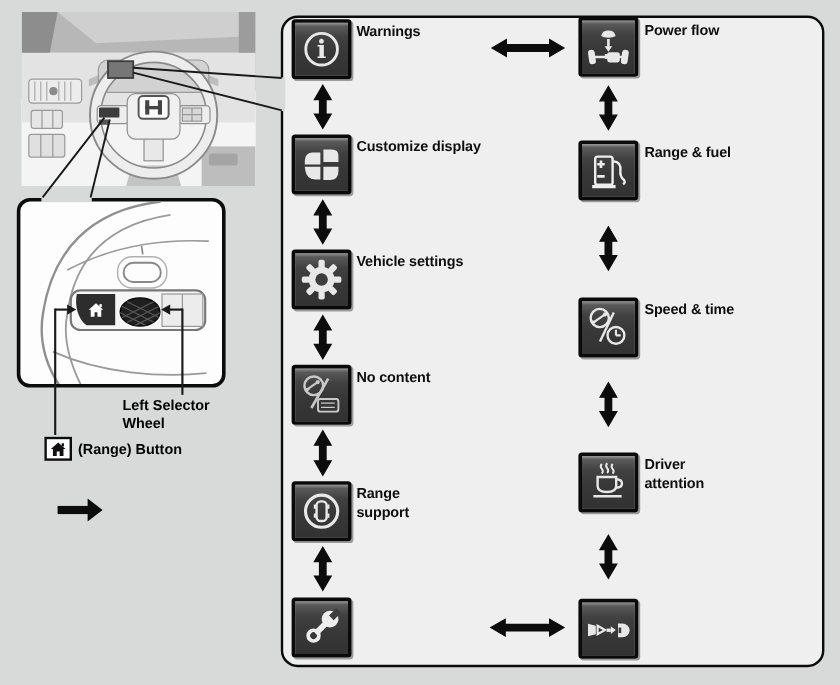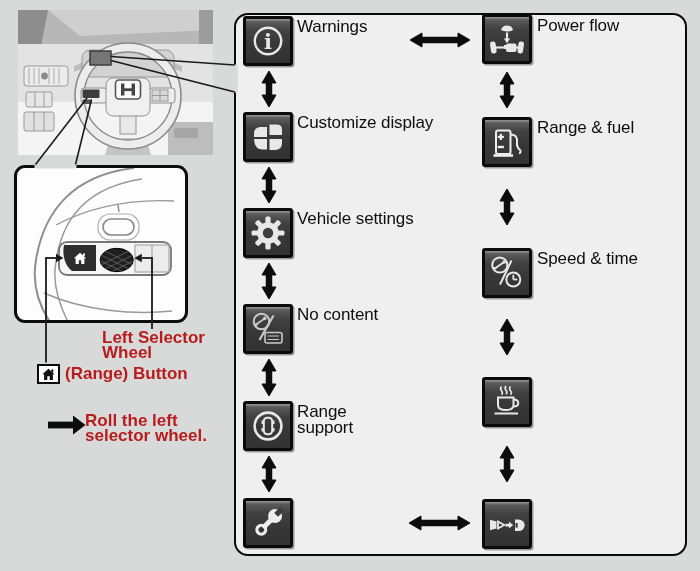--- a/index.html
+++ b/index.html
@@ -7,24 +7,24 @@
         font-family:"Liberation Sans","DejaVu Sans",sans-serif;color:#101010;}
   .photo{position:absolute;left:18px;top:10px;width:195px;height:145px;background:#f2f2f2;}
   .closeup{position:absolute;left:14px;top:165px;width:174px;height:158px;background:#fdfdfd;
            border:3px solid #0c0c0c;border-radius:11px;box-sizing:border-box;}
   .panel{position:absolute;left:234px;top:13px;width:453px;height:543px;background:#eeefee;
          border:2.5px solid #0a0a0a;border-radius:14px;box-sizing:border-box;}
   .tile{position:absolute;width:50px;height:50px;box-sizing:border-box;border:3px solid #0a0a0a;
         border-radius:3px;display:flex;align-items:center;justify-content:center;
         background:linear-gradient(180deg,#989898 0,#5a5a5a 3px,#414141 12px,#383838 55%,#323232 100%);
         box-shadow:1.5px 1.5px 0 rgba(0,0,0,.35);}
-  .mlabel{position:absolute;width:140px;font-size:17px;font-weight:400;line-height:15.5px;
+  .mlabel{position:absolute;width:140px;font-size:12px;font-weight:700;line-height:15.5px;
           letter-spacing:-.1px;color:#0e0e0e;}
   .mlabel span{display:block;}
-  .clabel{position:absolute;font-size:17px;font-weight:600;line-height:14.5px;color:#b91c1c;}
+  .clabel{position:absolute;font-size:12px;font-weight:600;line-height:14.5px;color:#000000;}
   .homebox{position:absolute;left:37px;top:364px;width:23px;height:20px;background:#fff;
            border:2px solid #0c0c0c;box-sizing:border-box;display:flex;align-items:center;justify-content:center;}
   .overlay{position:absolute;left:0;top:0;pointer-events:none;}
 </style>
 </head>
 <body>
 
 <div class="page">
 
   <div class="photo">
@@ -256,36 +256,36 @@
 
   <div class="mlabel" style="left:537px;top:18px">
       <span>Power flow</span>
     </div>
   <div class="mlabel" style="left:537px;top:120px">
       <span>Range &amp; fuel</span>
     </div>
   <div class="mlabel" style="left:537px;top:251px">
       <span>Speed &amp; time</span>
     </div>
+  <div class="mlabel" style="left:537px;top:380px">
+    <span>Driver</span>
+      <span>attention</span>
+  </div>
 
   <div class="clabel" style="left:102px;top:331px">
     <span style="display:block">Left Selector</span>
     <span style="display:block">Wheel</span>
   </div>
   <div class="homebox">
     <svg width="13" height="13" viewBox="0 0 13 13">
       <polygon points="6.5,0.8 12.6,6.2 10.9,6.2 10.9,12 7.7,12 7.7,8.3 5.3,8.3 5.3,12 2.1,12 2.1,6.2 0.4,6.2" fill="#111"></polygon>
       <rect x="9.4" y="1.4" width="1.9" height="2.6" fill="#111"></rect>
     </svg>
   </div>
   <div class="clabel" style="left:65px;top:367px"><span>(Range) Button</span></div>
-  <div class="clabel" style="left:85px;top:414px">
-    <span style="display:block">Roll the left</span>
-    <span style="display:block">selector wheel.</span>
-  </div>
 
   <svg class="overlay" width="700" height="571" viewBox="0 0 700 571">
 
     <rect x="233.3" y="64.5" width="4.4" height="28" fill="#d8dada"></rect>
     <rect x="34.5" y="164" width="42" height="4.5" fill="#d8dada"></rect>
 
     <g stroke="#1a1a1a" stroke-width="1.6">
       <line x1="111" y1="56.5" x2="234.8" y2="65"></line>
       <line x1="111" y1="60.5" x2="234.8" y2="92"></line>
     </g>

